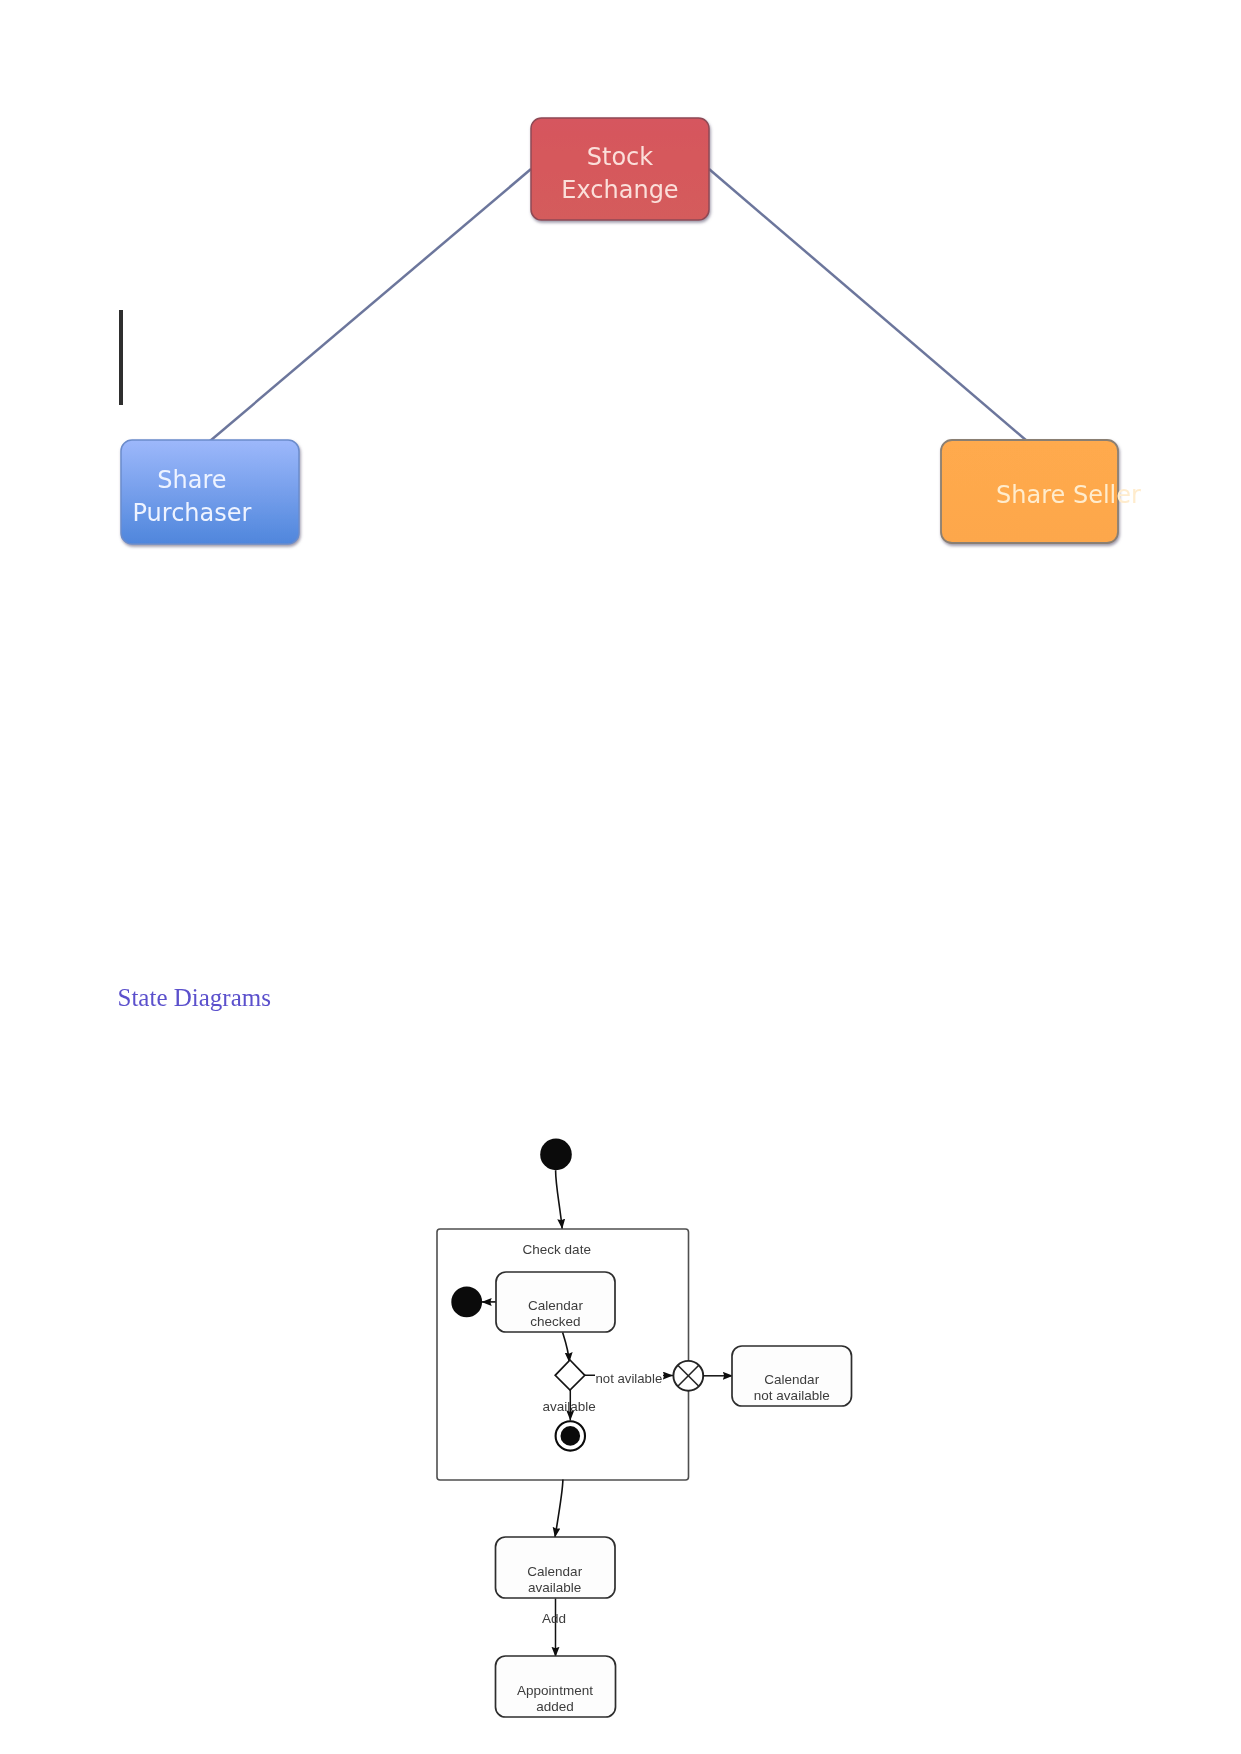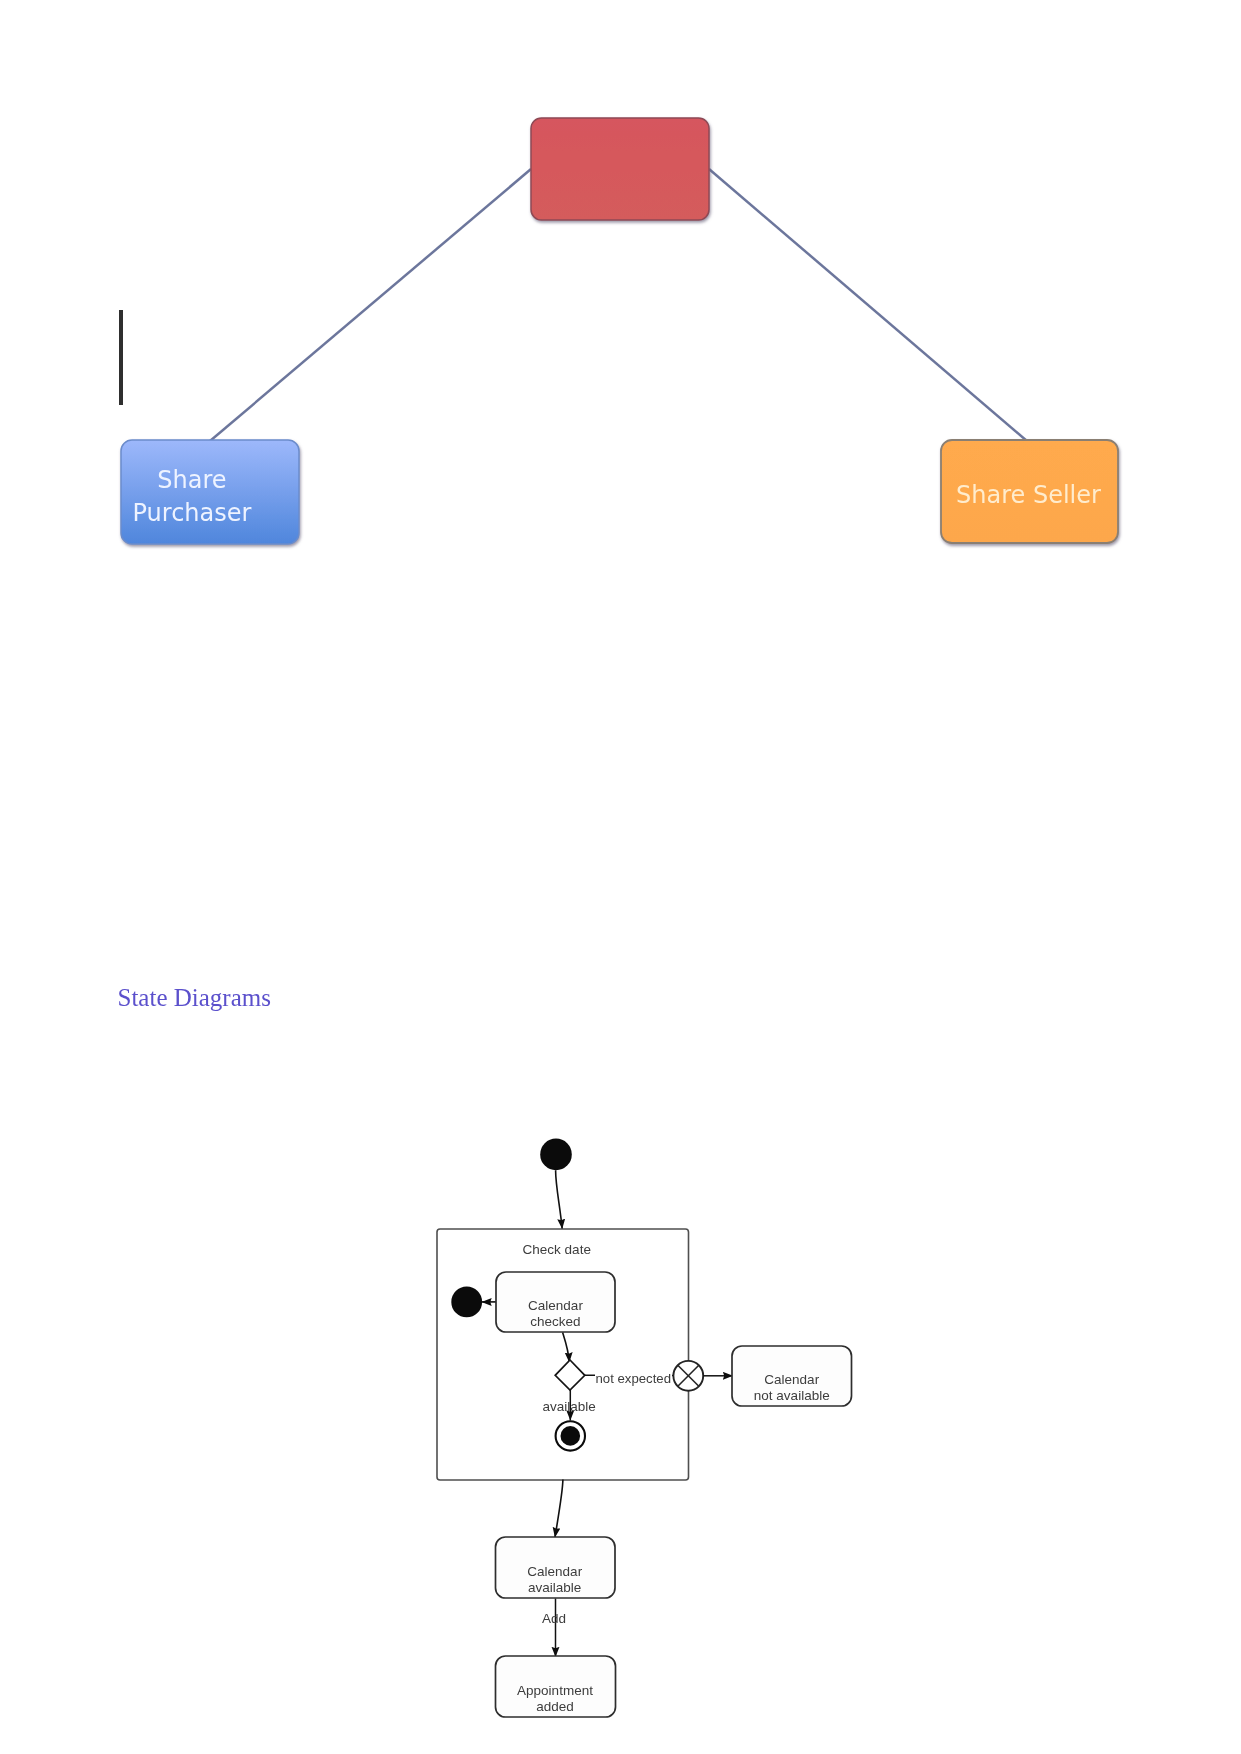--- a/index.html
+++ b/index.html
@@ -9,21 +9,21 @@
        -webkit-font-smoothing:antialiased;}
   .page{position:absolute;inset:0;}
   
   #collab-diagram{position:absolute;left:0;top:0;width:1241px;height:640px;}
   #collab-svg{position:absolute;left:0;top:0;}
   .node-label{position:absolute;display:flex;align-items:center;justify-content:center;
             text-align:center;font-family:"DejaVu Sans", sans-serif;font-size:24px;
             line-height:33px;font-weight:400;white-space:pre-line;opacity:0.999;}
   #lbl-stock{left:531px;top:123px;width:178px;height:102px;color:#fbdfda;}
   #lbl-purchaser{left:120px;top:444.5px;width:144px;height:104px;color:#eef3ff;}
-  #lbl-seller{left:940px;top:444px;width:177px;height:103px;color:#ffeccd;}
+  #lbl-seller{left:940px;top:444px;width:177px;height:103px;color:#ffeccd;padding-left:40px;}
   #text-cursor-bar{position:absolute;left:119px;top:310px;width:4px;height:95px;
             background:#2f2f2f;}
   
   #heading-state-diagrams{position:absolute;left:117.5px;top:983.5px;
       font-family:"Liberation Serif", serif;font-weight:normal;font-size:25px;line-height:28px;
       color:#5b50cc;white-space:nowrap;opacity:0.999;}
   #paragraph-state{position:absolute;left:117px;top:1042px;width:1010px;
       font-family:"Liberation Serif", serif;font-size:25px;line-height:28.4px;color:#161616;opacity:0.999;}
   
   #state-diagram{position:absolute;left:0;top:0px;width:1241px;height:1466px;}
@@ -71,20 +71,22 @@
       <g>
         <rect x="531" y="118" width="178" height="102" rx="10.5" ry="10.5" fill="url(#gradRed)" stroke="#8e4a55" stroke-width="1.5" filter="url(#softShadow)"></rect>
       </g>
       <g>
         <rect x="121" y="440" width="178" height="104" rx="11" ry="11" fill="url(#gradBlue)" stroke="#6b8ccb" stroke-width="1.5" filter="url(#softShadow)"></rect>
       </g>
       <g>
         <rect x="941" y="440" width="177" height="103" rx="11" ry="11" fill="url(#gradOrange)" stroke="#8a7f73" stroke-width="1.8" filter="url(#softShadow)"></rect>
       </g>
     </svg>
+    <div class="node-label" id="lbl-stock">Stock
+Exchange</div>
     <div class="node-label" id="lbl-purchaser">Share
 Purchaser</div>
     <div class="node-label" id="lbl-seller">Share Seller</div>
     <div id="text-cursor-bar"></div>
   </div>
   <div id="heading-state-diagrams">State Diagrams</div>
   <div id="state-diagram">
     <svg id="state-svg" width="1241" height="634" viewBox="0 1120 1241 634">
       <defs>
         <marker id="arrowFilled" markerWidth="12" markerHeight="12" refX="10.2" refY="4" orient="auto" markerUnits="userSpaceOnUse">
@@ -136,17 +138,17 @@
 
     <div class="sd-label" id="sd-check-date">Check date</div>
     <div class="sd-label sd-state" id="sd-calendar-checked"><span>Calendar
 checked</span></div>
     <div class="sd-label sd-state" id="sd-calendar-not-available"><span>Calendar
 not available</span></div>
     <div class="sd-label sd-state" id="sd-calendar-available"><span>Calendar
 available</span></div>
     <div class="sd-label sd-state" id="sd-appointment-added"><span>Appointment
 added</span></div>
-    <div class="sd-label" id="sd-not-available">not expected</div>
+    <div class="sd-label" id="sd-not-available">not avilable</div>
     <div class="sd-label" id="sd-available">available</div>
     <div class="sd-label" id="sd-add">Add</div>
   </div>
 </div>
 
 </body></html>

